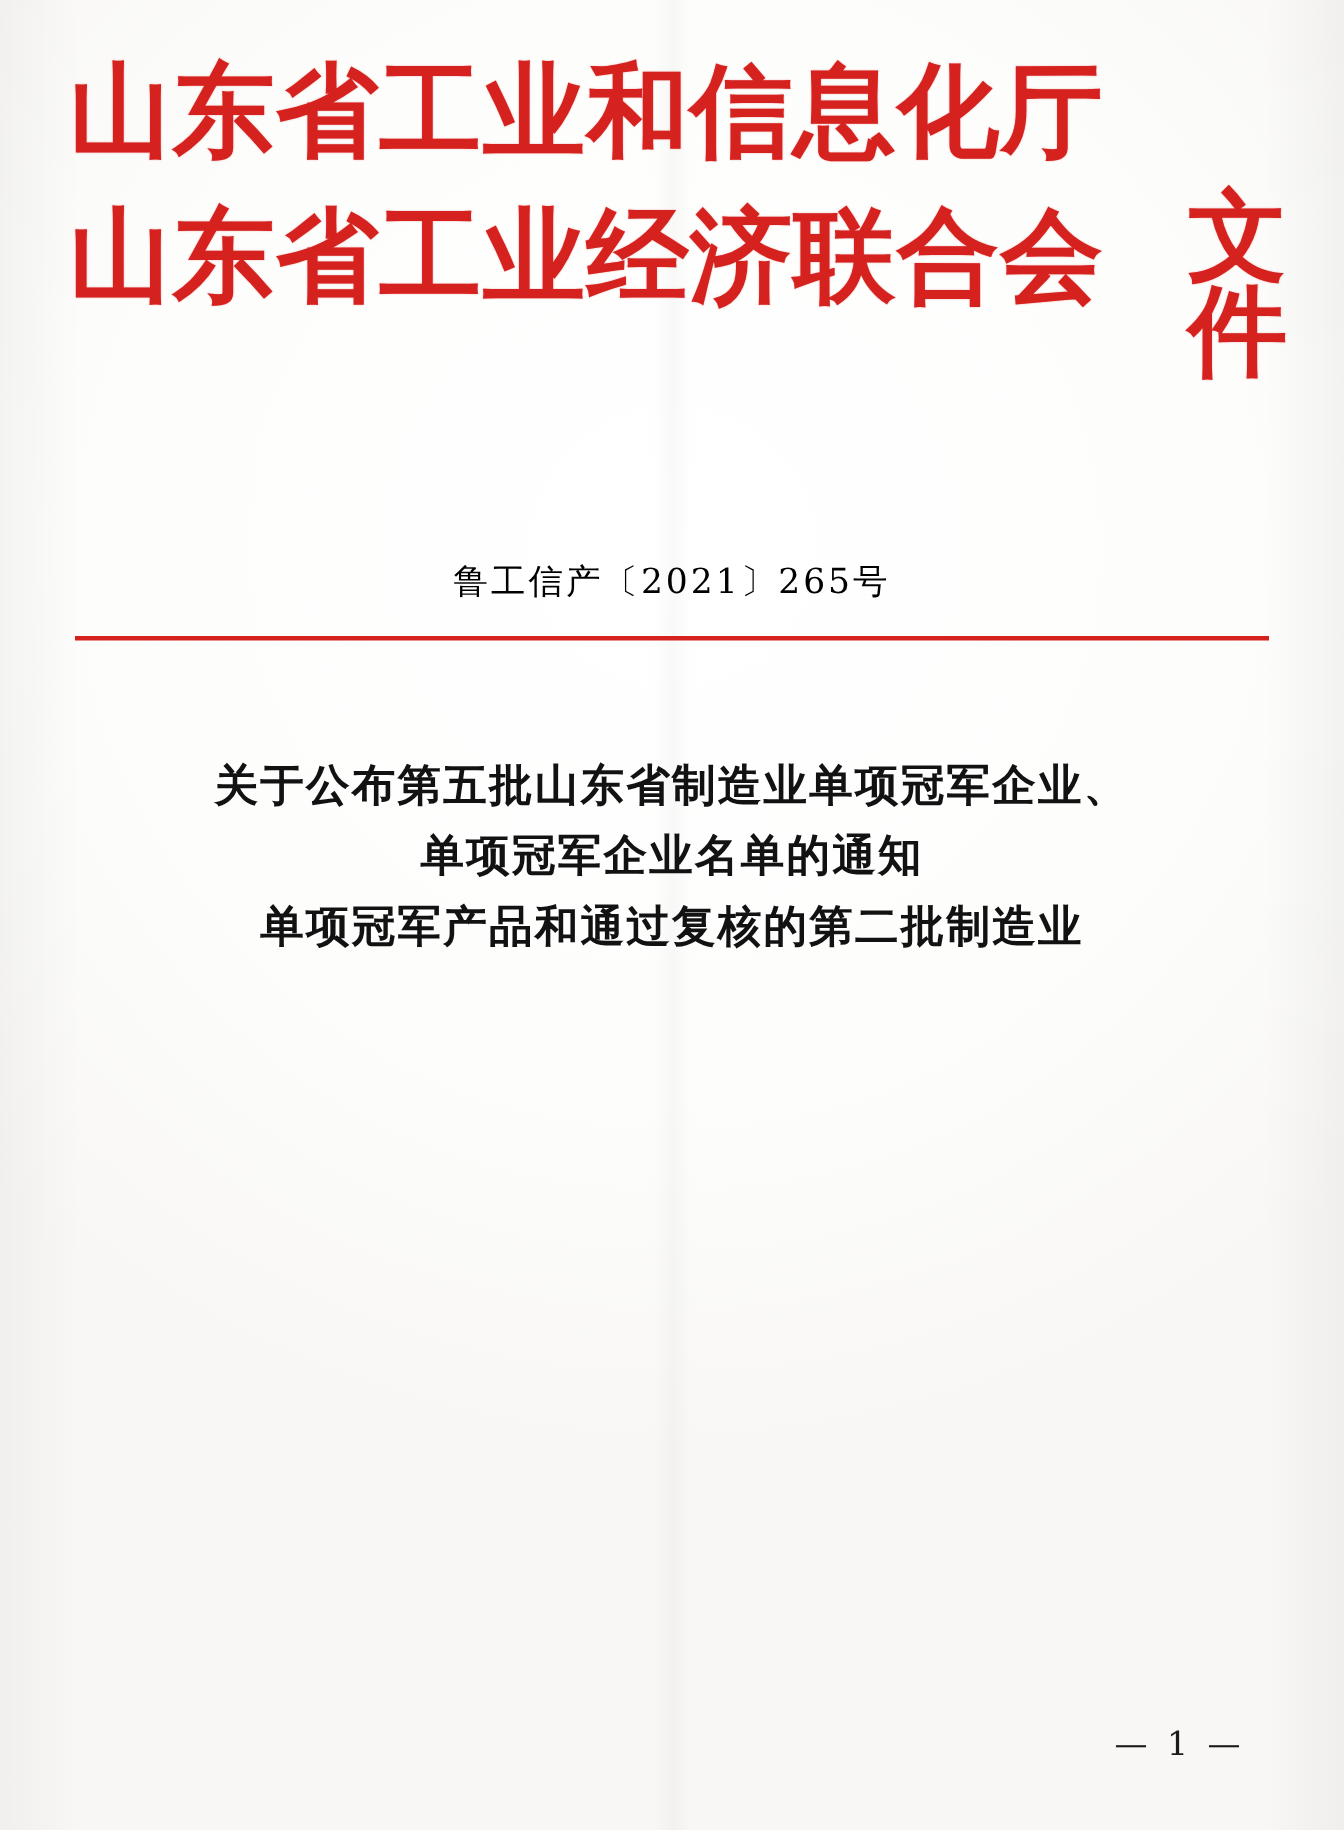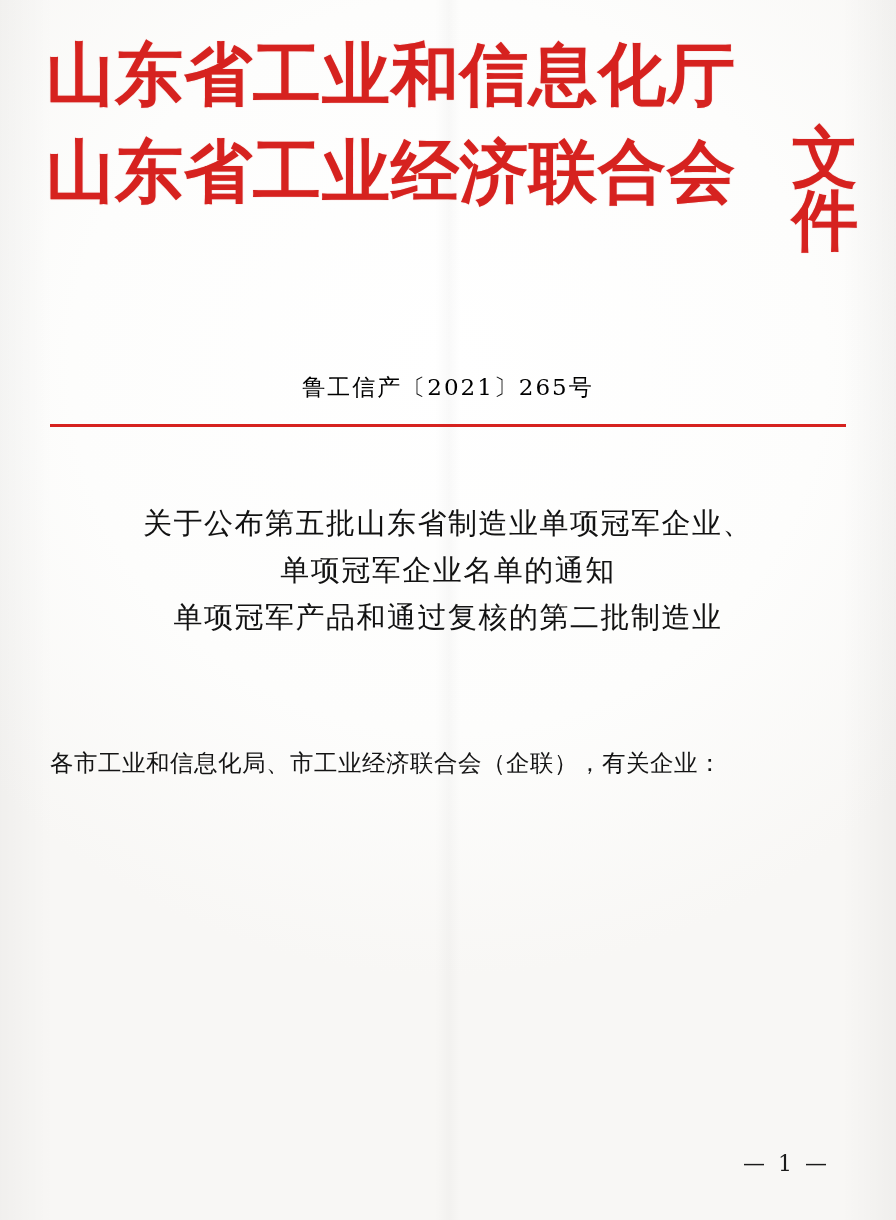--- a/index.html
+++ b/index.html
@@ -103,21 +103,21 @@
   }
 
   
   .doc-title {
     position: absolute;
     top: 500px;
     left: 70px;
     right: 70px;
     text-align: center;
     font-size: 29px;
-    font-weight: 400;
+    font-weight: 700;
     line-height: 1.62;
     letter-spacing: 1.5px;
     color: #121212;
     font-family: "DejaVu Serif", "Liberation Serif", serif;
   }
   .doc-title .tline { display: block; white-space: nowrap; }
 
   
   .doc-body {
     position: absolute;
@@ -179,17 +179,16 @@
 
   <div class="red-rule"></div>
 
   <div class="doc-title">
     <span class="tline">关于公布第五批山东省制造业单项冠军企业、</span>
     <span class="tline">单项冠军企业名单的通知</span>
     <span class="tline">单项冠军产品和通过复核的第二批制造业</span>
   </div>
 
   <div class="doc-body">
-    <p>各市工业和信息化局、市工业经济联合会（企联），有关企业：</p>
   </div>
 
   <div class="page-number">— 1 —</div>
 </div>
 
 </body></html>

